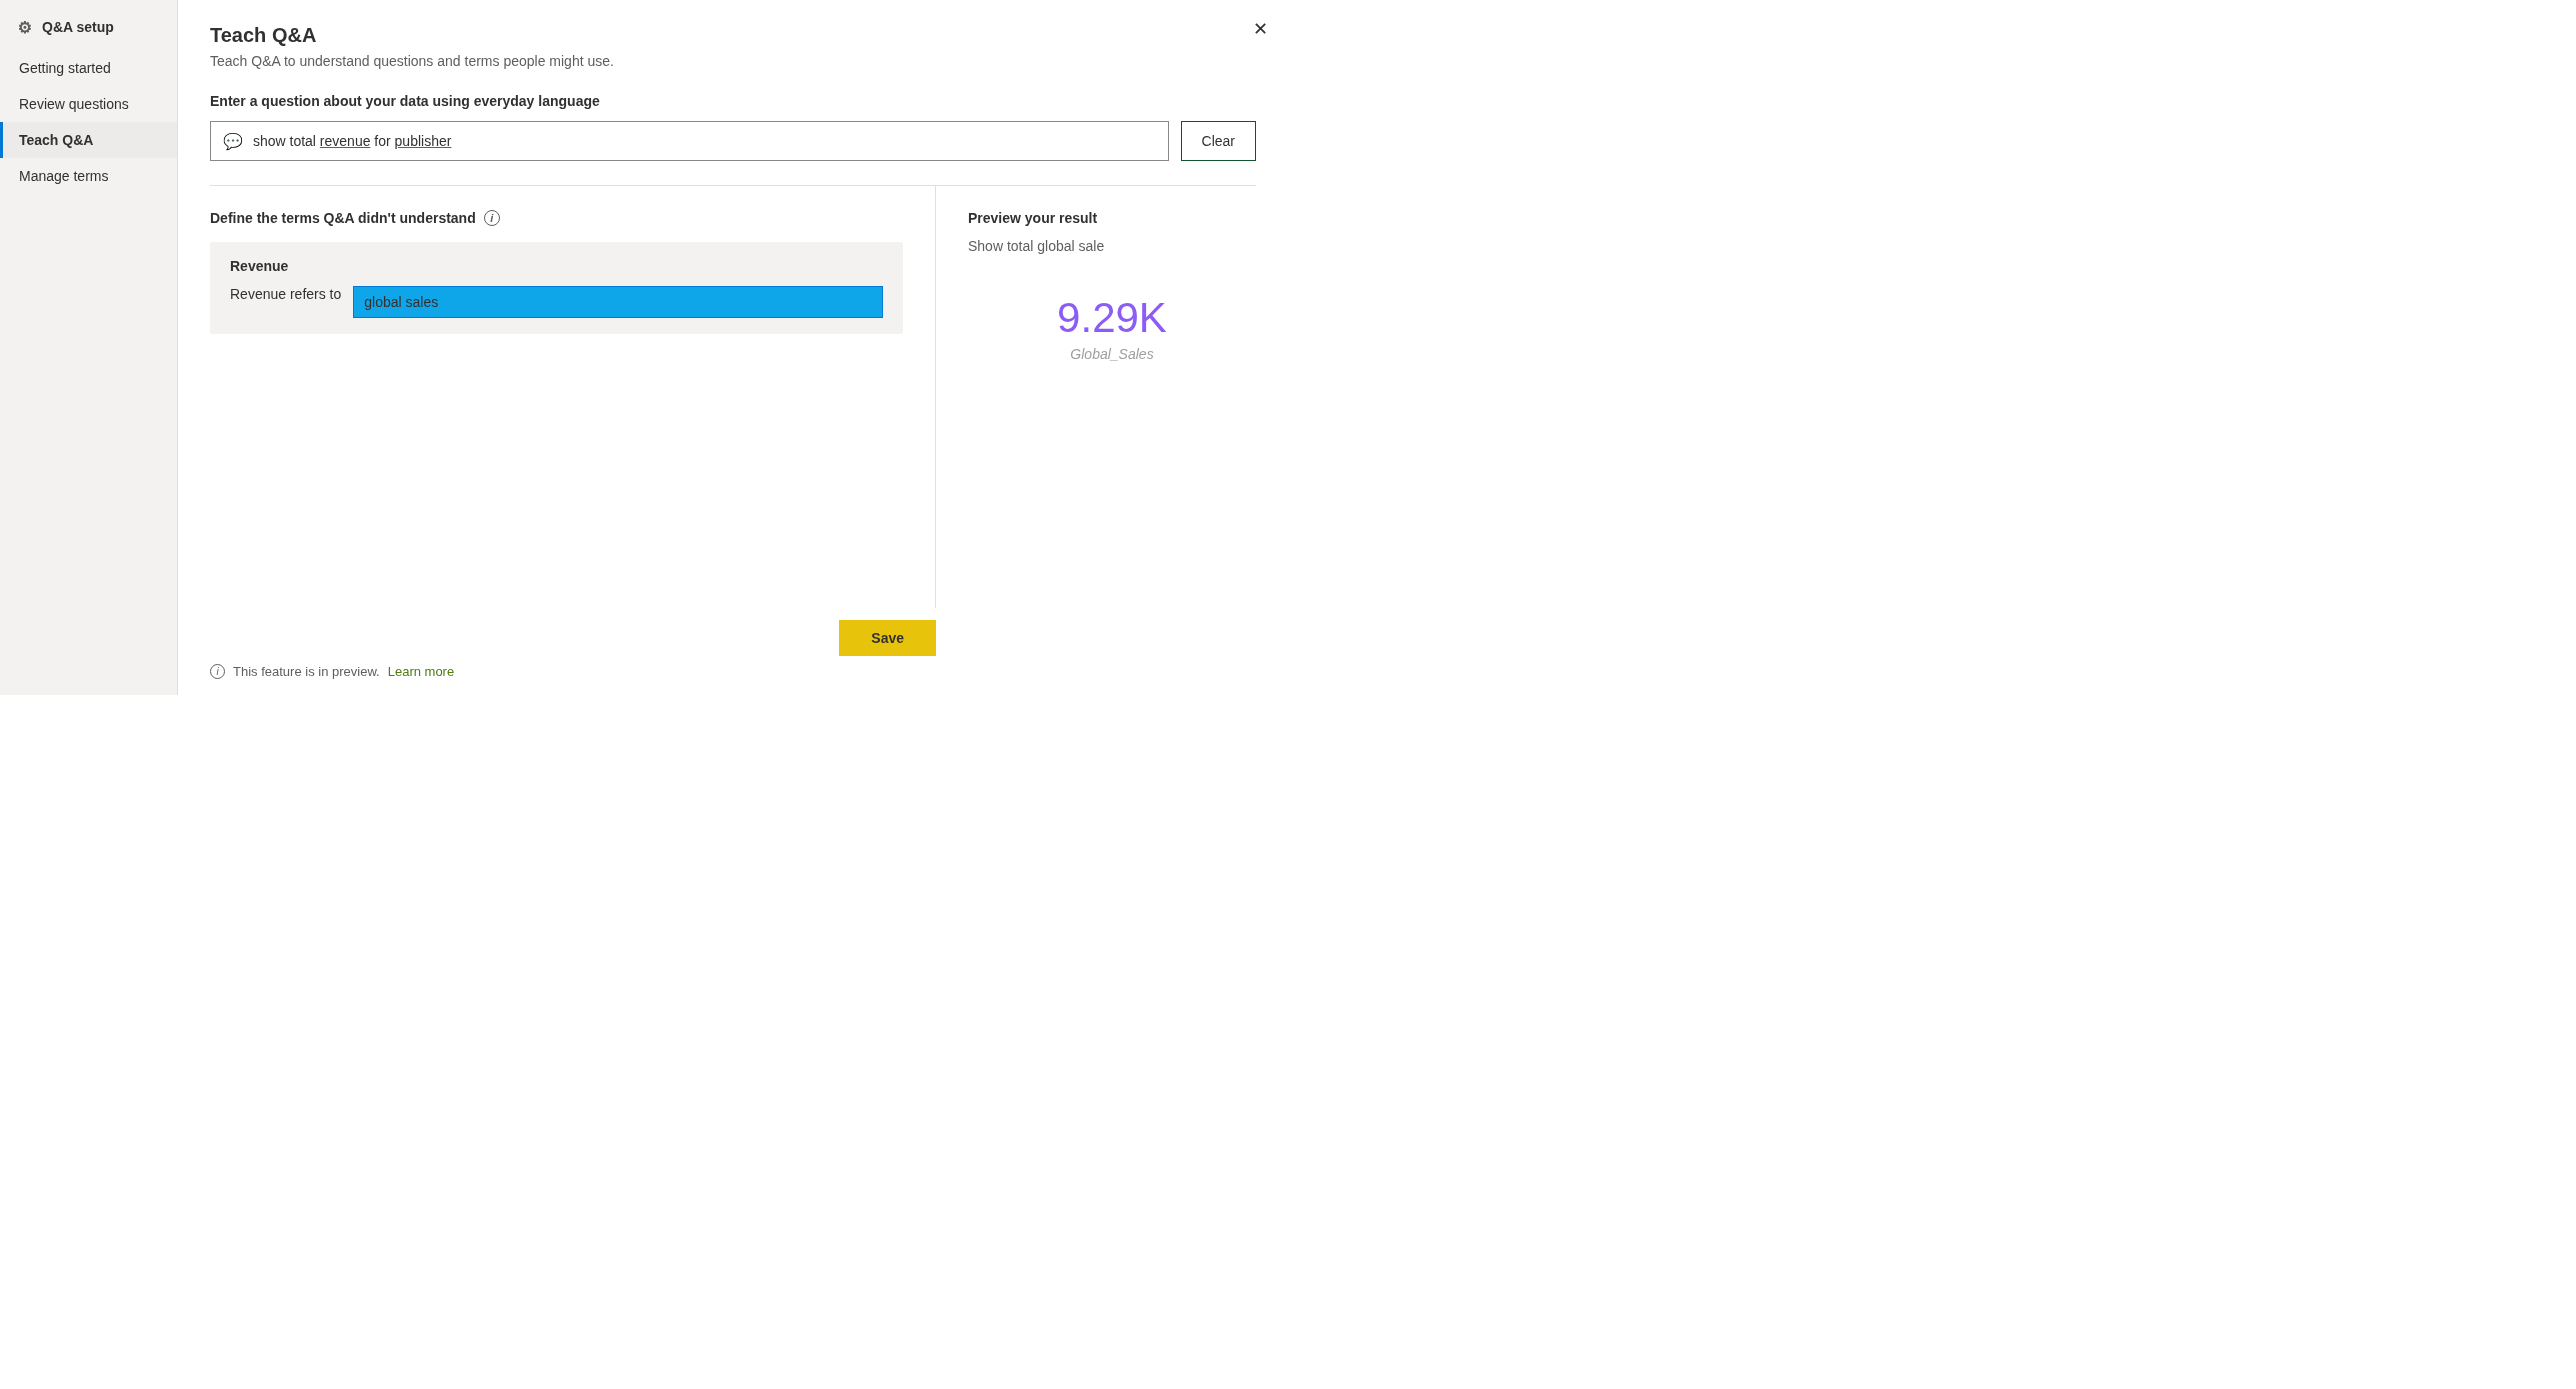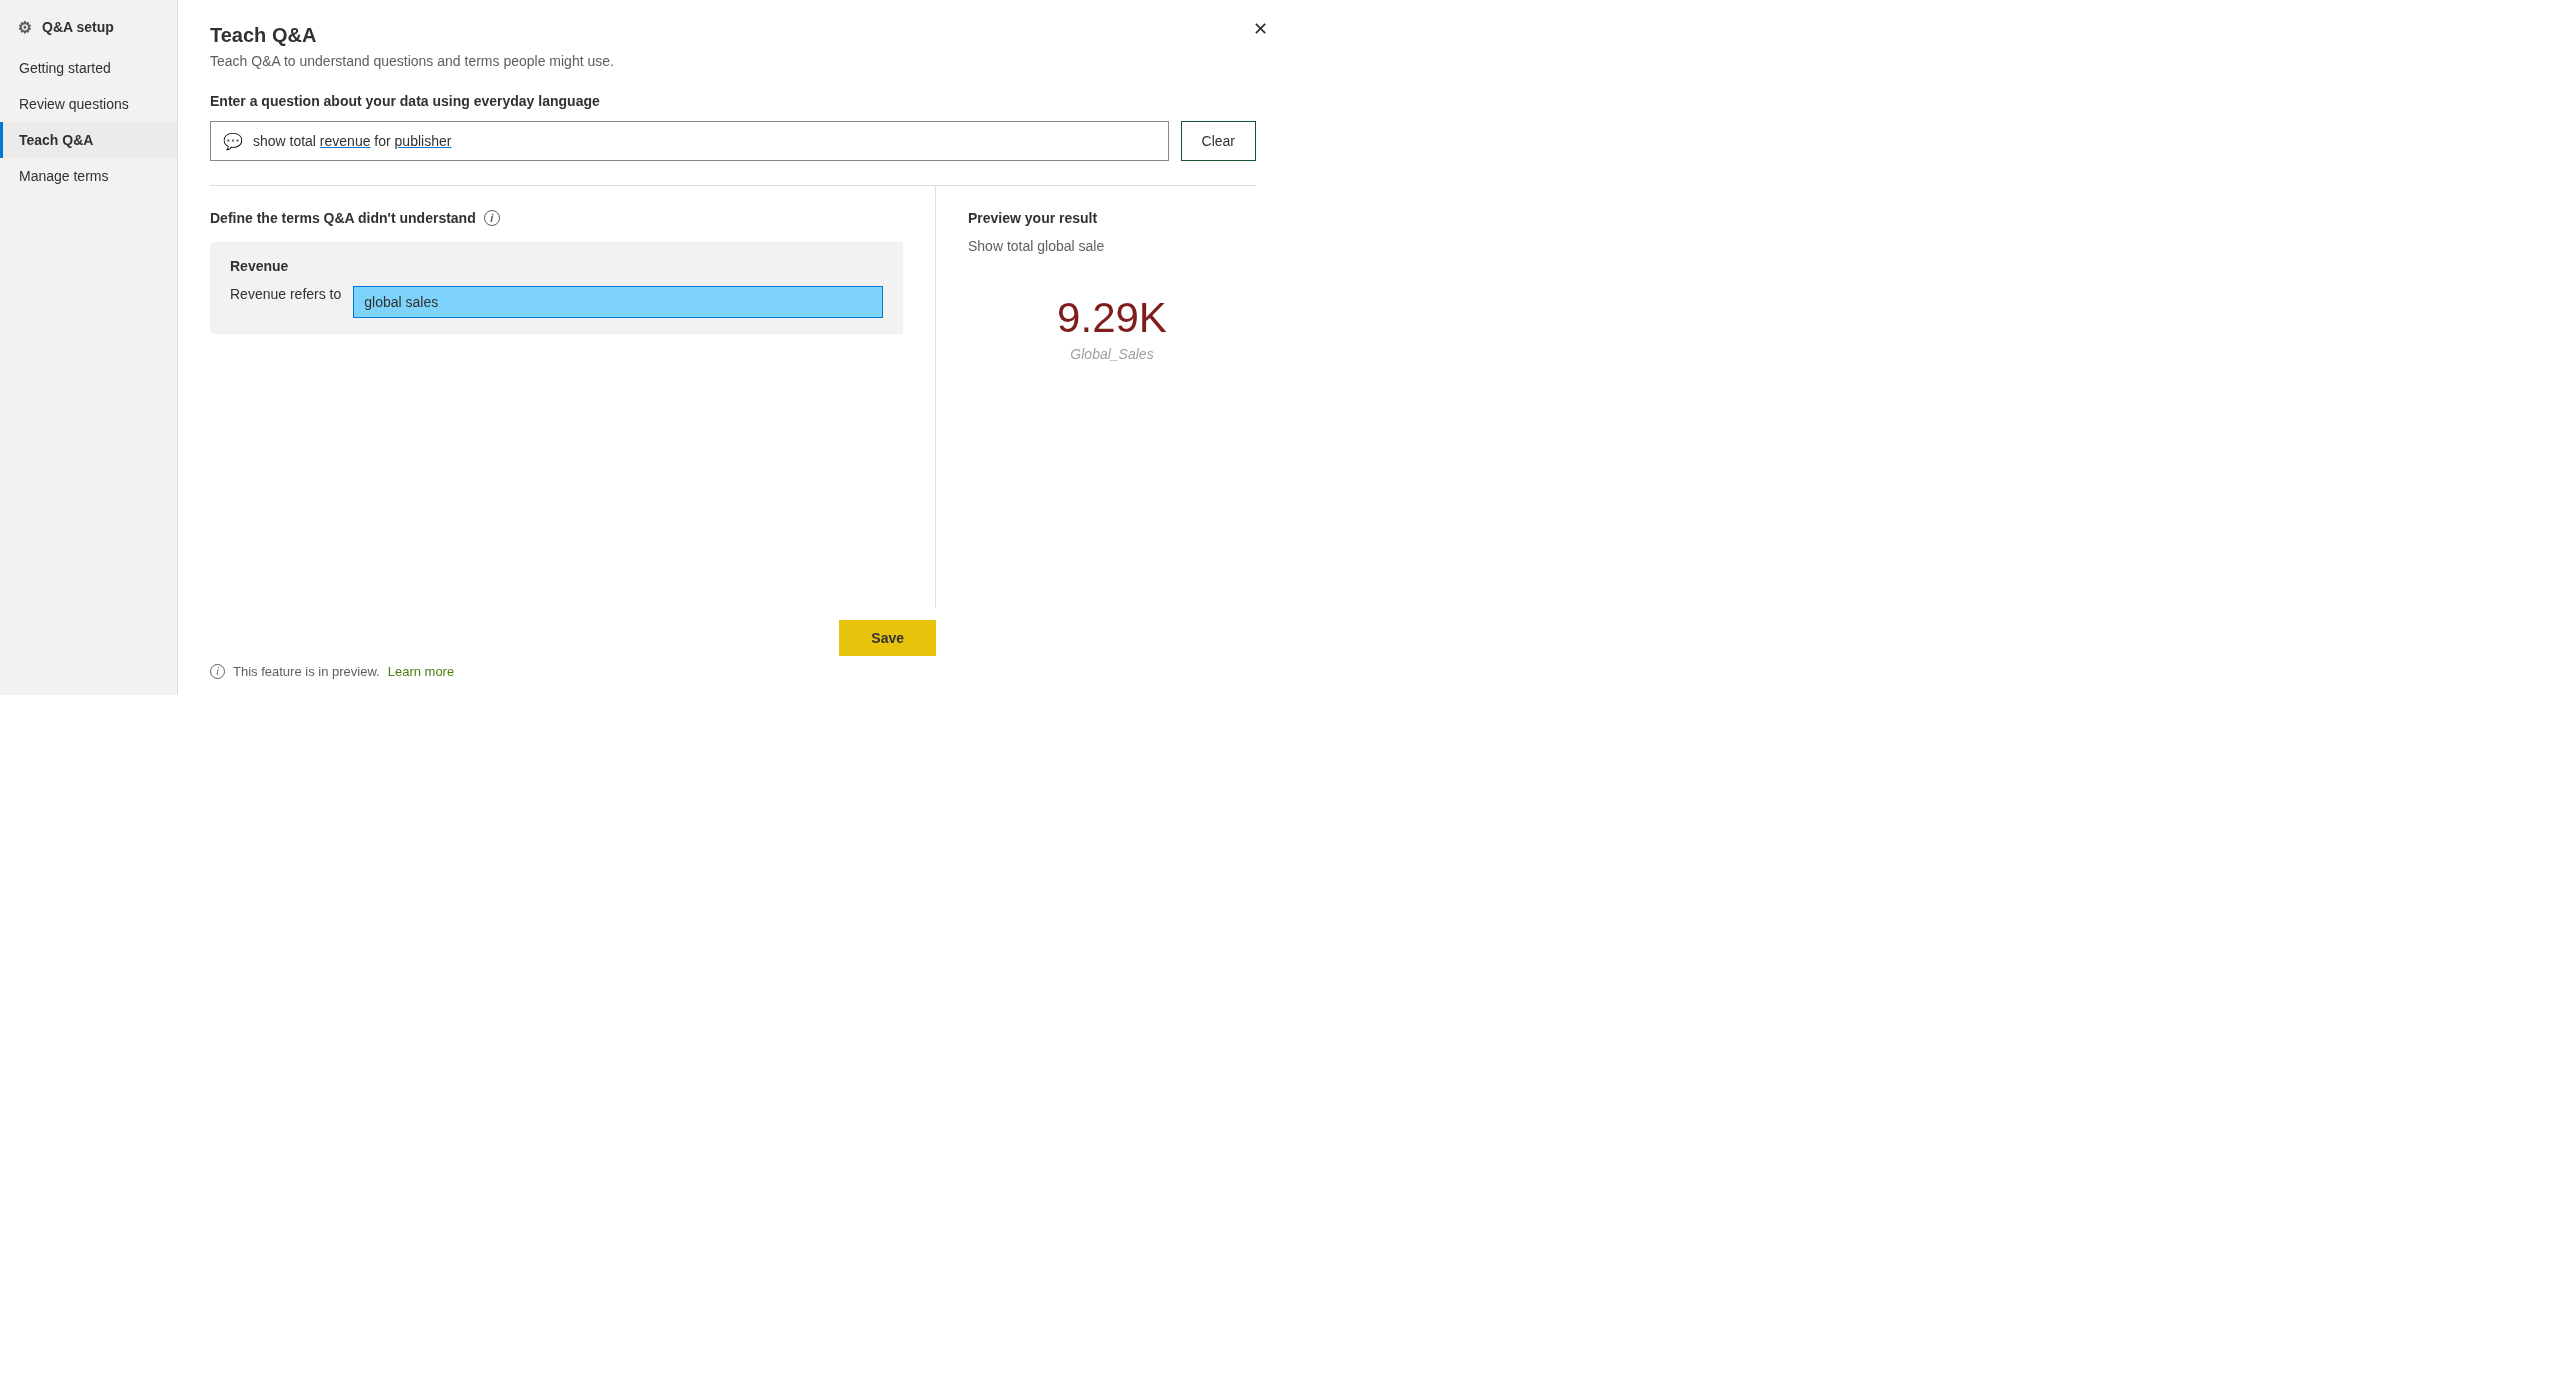--- a/index.html
+++ b/index.html
@@ -230,42 +230,42 @@
       color: #323130;
       white-space: nowrap;
     }
 
     .term-input {
       flex: 1;
       border: 1px solid #0078d4;
       padding: 7px 10px;
       font-size: 14px;
       color: #323130;
-      background: #7dd3fc;
+      background: #0ea5e9;
       outline: none;
     }
 
     
     .preview-heading {
       font-size: 14px;
       font-weight: 600;
       color: #323130;
       margin-bottom: 12px;
     }
 
     .preview-text {
       font-size: 14px;
       color: #605e5c;
       margin-bottom: 40px;
     }
 
     .preview-value {
       font-size: 42px;
       font-weight: 300;
-      color: #7f1d1d;
+      color: #8b5cf6;
       text-align: center;
     }
 
     .preview-label {
       font-size: 14px;
       color: #a19f9d;
       text-align: center;
       margin-top: 4px;
       font-style: italic;
     }

